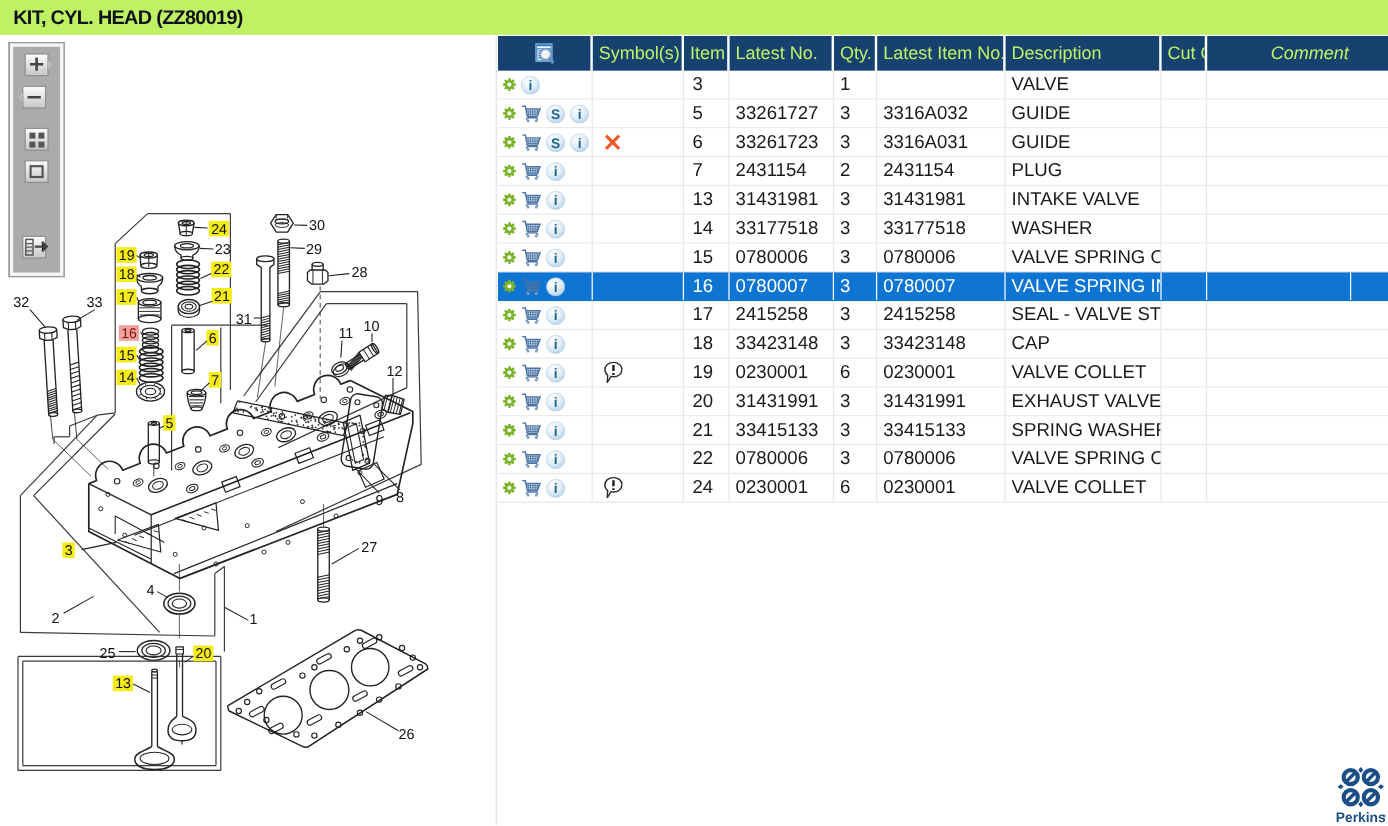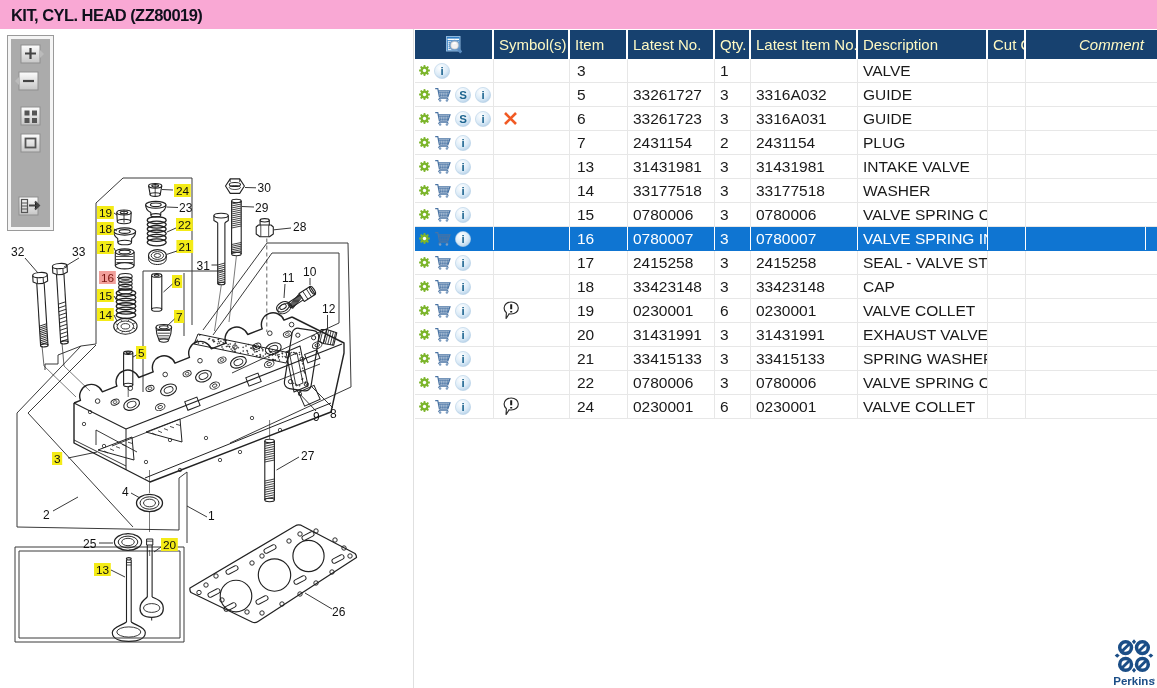--- a/index.html
+++ b/index.html
@@ -1,41 +1,41 @@
 <!DOCTYPE html>
 <html><head>
 <meta charset="utf-8">
 <style>
   * { margin:0; padding:0; box-sizing:border-box; }
   html,body { width:1157px; height:688px; overflow:hidden; background:#ffffff;
     font-family:"Liberation Sans", sans-serif; }
   #page { position:relative; width:1157px; height:688px; background:#ffffff; }
   #titlebar { position:absolute; left:0; top:0; width:1157px; height:29px;
-    background:#f9a8d4; }
+    background:#bef264; }
   #titlebar .t { position:absolute; left:11px; top:6px; font-size:16.5px;
     font-weight:bold; color:#10101c; letter-spacing:-0.55px; }
   #vsep { position:absolute; left:413px; top:29px; width:1px; height:659px; background:#e0e0e0; }
   
   #ztool { position:absolute; left:7px; top:35px; width:47px; height:196px;
     background:#ababab; border:1px solid #9a9a9a; box-shadow:inset 0 0 0 3px #f5f5f5; }
   
   #tbl { position:absolute; left:415px; top:30px; width:742px; }
-  .hdr { display:flex; height:29px; background:#17416f; color:#fef9c3; font-size:15px;text-align:center; }
+  .hdr { display:flex; height:29px; background:#17416f; color:#bef264; font-size:15px;text-align:center; }
   .hdr .hc { border-right:2px solid #ffffff; display:flex; align-items:center;
     padding-left:5px; white-space:nowrap; overflow:hidden; }
   .hdr .hc:last-child { border-right:none; }
   .row { display:flex; height:24px; background:#ffffff; border-bottom:1px solid #e7e7e7;
     font-size:15.5px; color:#1a1a1a; }
   .row .c { border-right:1px solid #e7e7e7; display:flex; align-items:center;
     padding-left:5px; white-space:nowrap; overflow:hidden; }
   .row .c:last-child { border-right:none; }
   .row.sel { background:#0f75d2; color:#ffffff; border-bottom:1px solid #0f75d2; }
   .row.sel .c { border-right:1px solid #ffffff; }
   
-  .w0{width:79px;} .w1{width:76px;} .w2{width:58px;} .w3{width:87px;}
+  .w0{width:79px;} .w1{width:76px;} .w2{width:38px;} .w3{width:87px;}
   .w4{width:36px;} .w5{width:107px;} .w6{width:130px;} .w7{width:38px;}
   .w8{width:48px;margin-top:34px;} .w9{width:72px;font-style:italic;}
   .ic { display:flex; align-items:center; }
   .ic svg { margin-left:4px; }
   #plogo { position:absolute; left:1113px; top:636px; }
 </style>
 </head>
 <body>
 <div id="page">
   <div id="titlebar">

